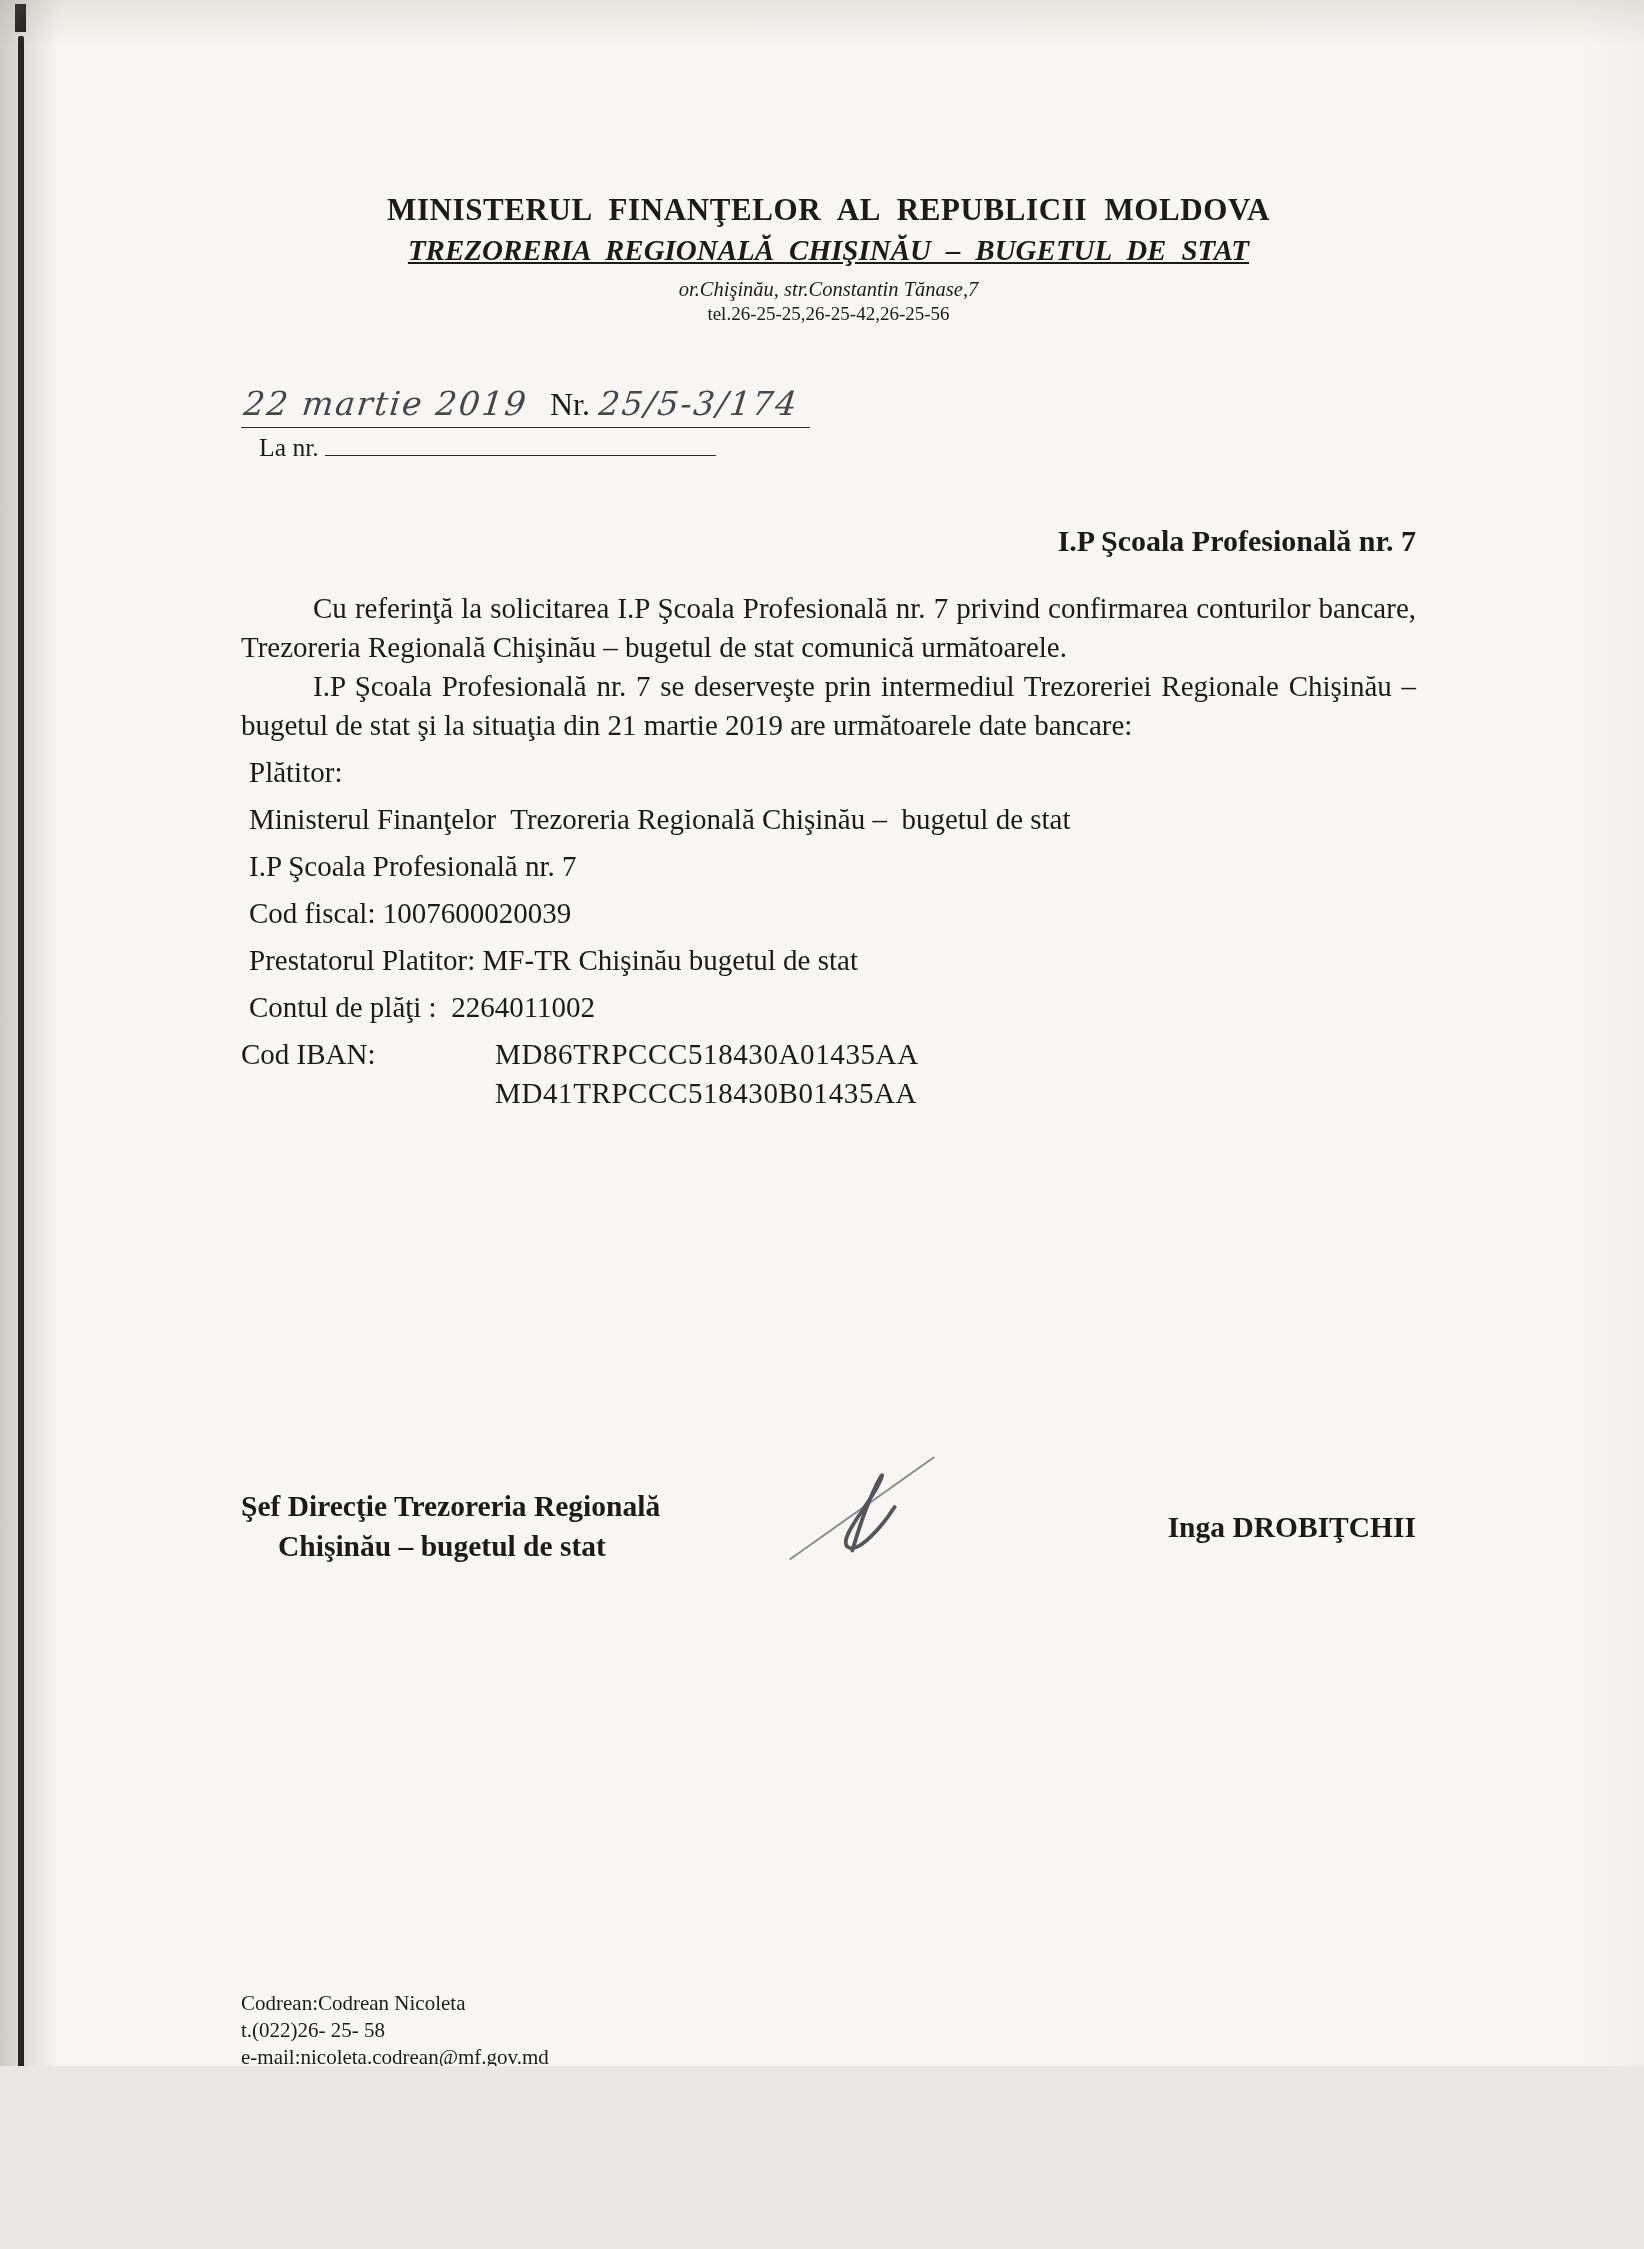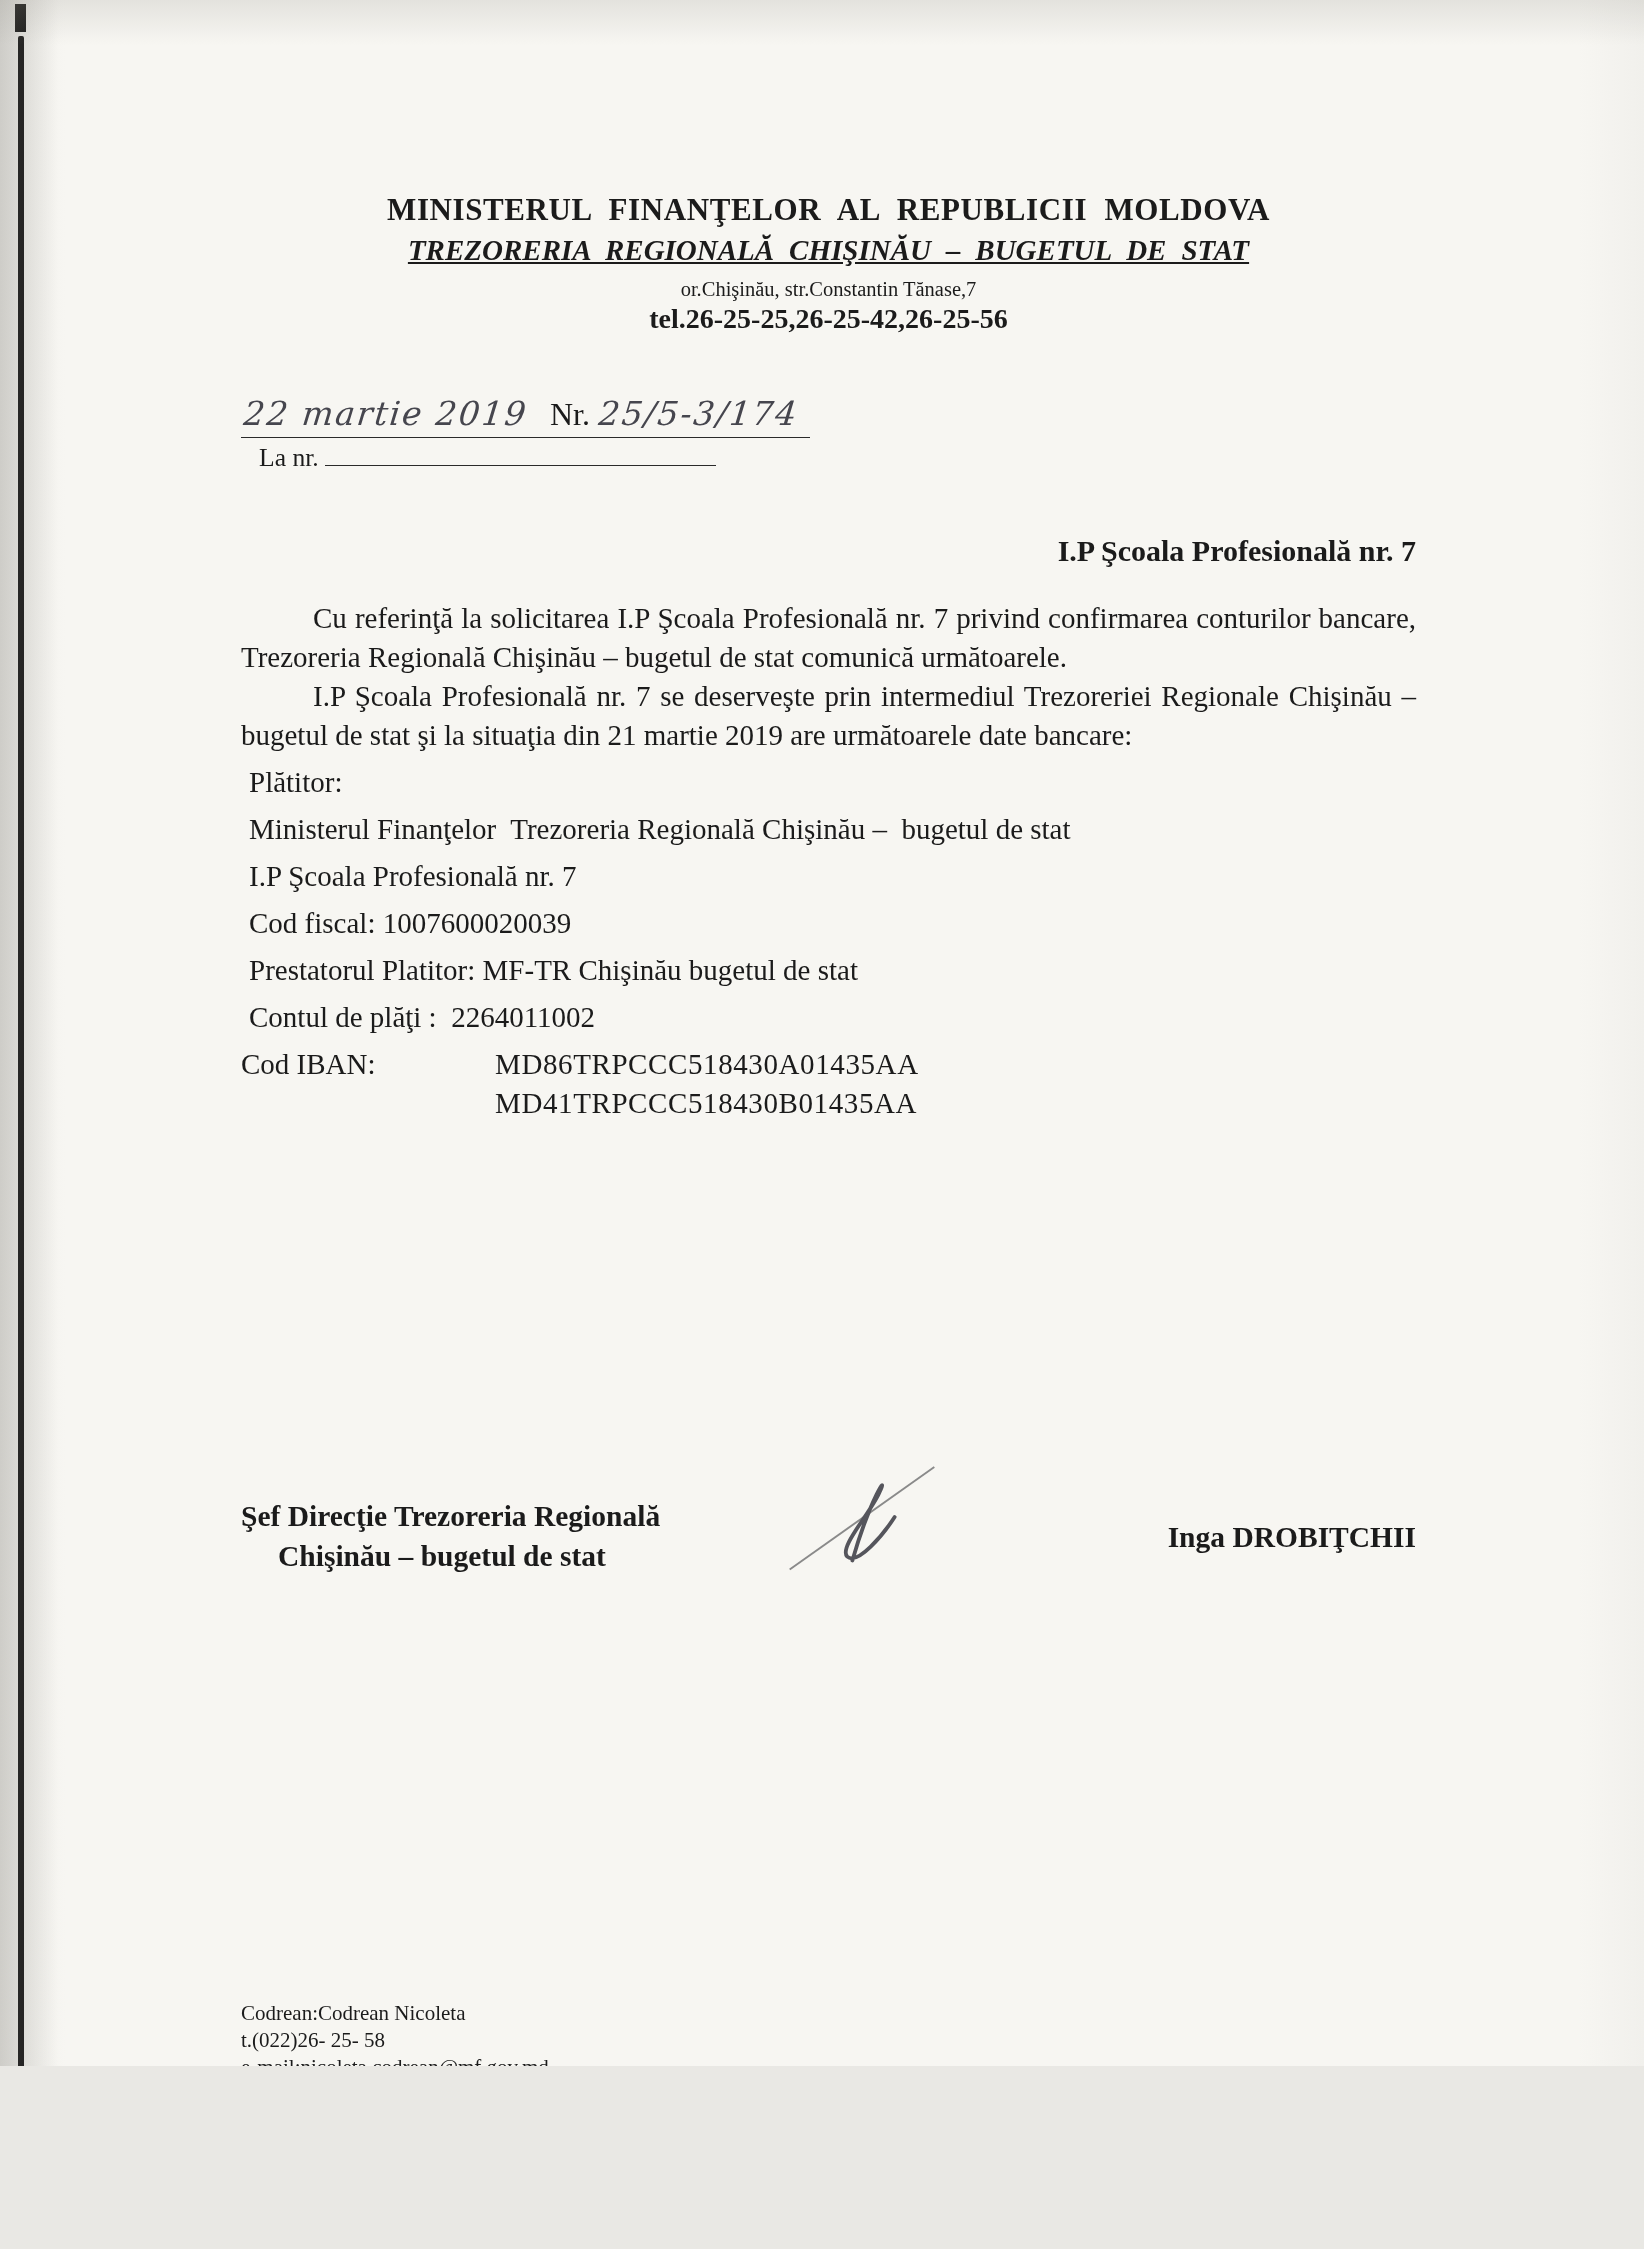--- a/index.html
+++ b/index.html
@@ -65,25 +65,25 @@
     margin-top: 6.4px;
     font-size: 29px;
     font-weight: bold;
     font-style: italic;
     text-decoration: underline;
     word-spacing: 7.7px;
   }
   .lh-address {
     margin-top: 10.2px;
     font-size: 20.5px;
+    font-style: italic;
   }
   .lh-phones {
     margin-top: 2.6px;
-    font-size: 28px;
-    font-weight: bold;
+    font-size: 19px;
   }
 
   
   .ref-block {
     margin-top: 59px;
     font-size: 27px;
   }
   .handwritten {
     font-family: "DejaVu Serif", serif;
     font-style: italic;

